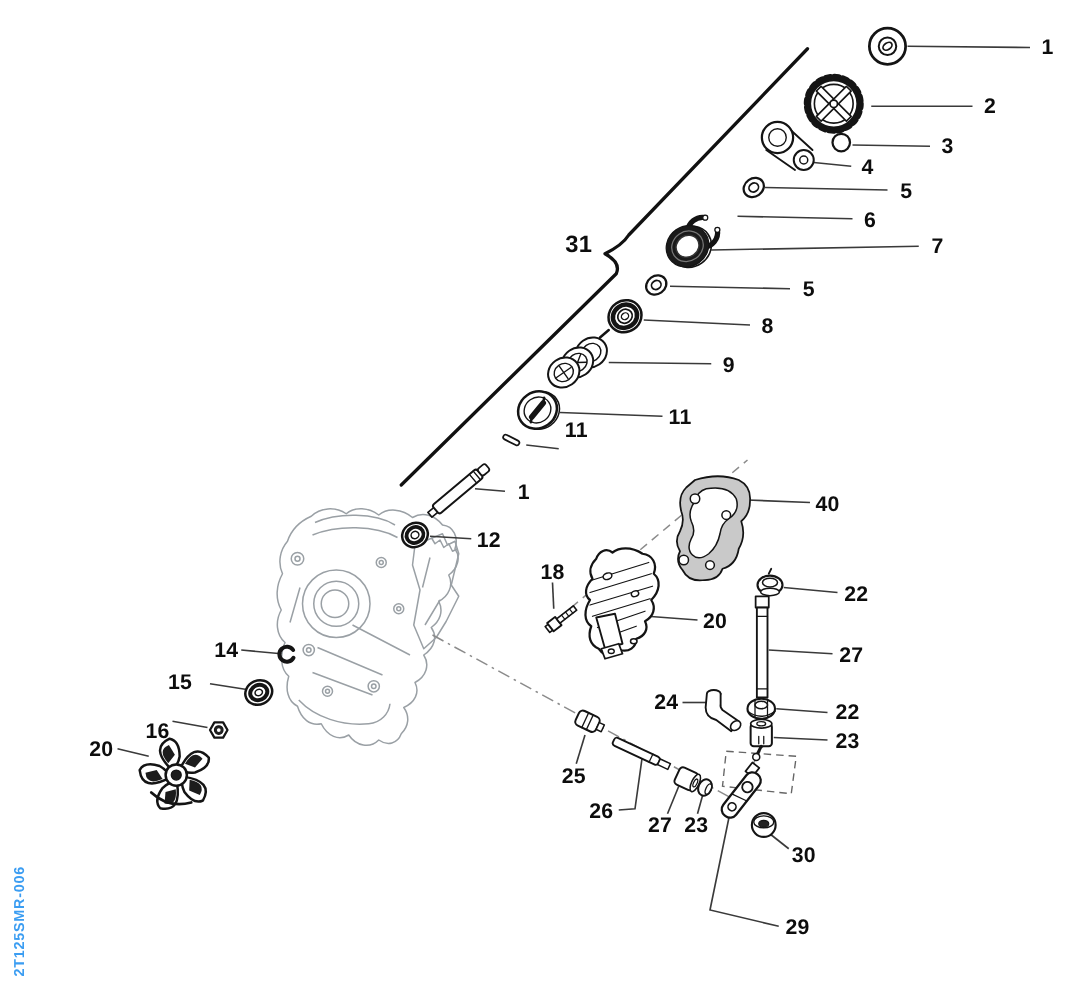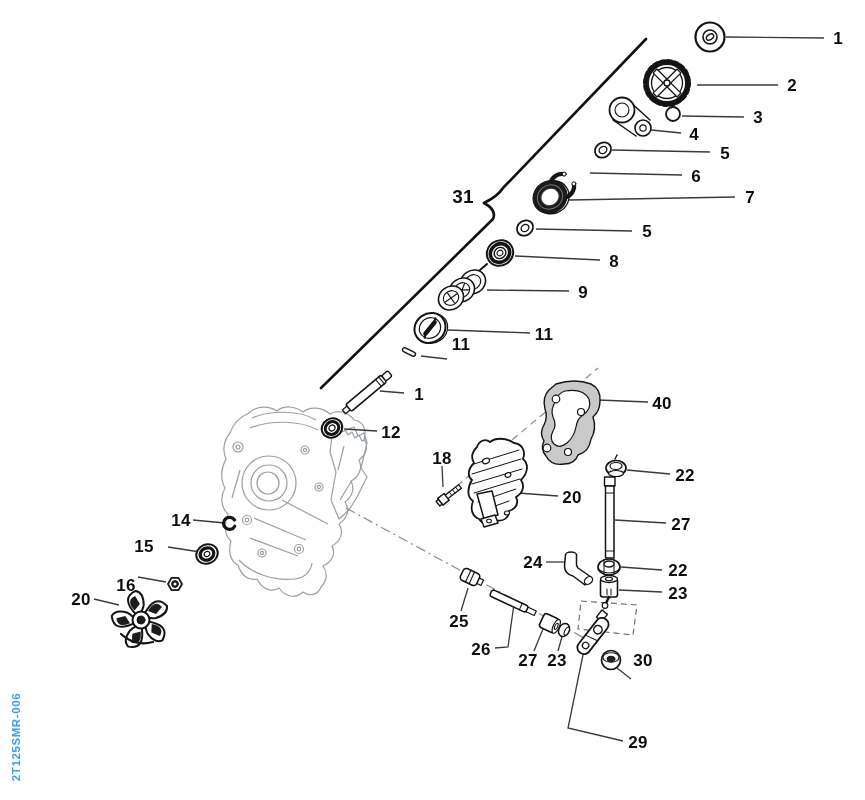--- a/index.html
+++ b/index.html
@@ -379,17 +379,17 @@
   <div class="lbl" style="left:662px;top:403px">40</div>
   <div class="lbl" style="left:685px;top:475px">22</div>
   <div class="lbl" style="left:681px;top:524px">27</div>
   <div class="lbl" style="left:533px;top:562px">24</div>
   <div class="lbl" style="left:678px;top:570px">22</div>
   <div class="lbl" style="left:678px;top:593px">23</div>
   <div class="lbl" style="left:459px;top:621px">25</div>
   <div class="lbl" style="left:481px;top:649px">26</div>
   <div class="lbl" style="left:528px;top:660px">27</div>
   <div class="lbl" style="left:557px;top:660px">23</div>
-  <div class="lbl" style="left:643px;top:660px">30</div>
+  <div class="lbl" style="left:643px;top:684px">30</div>
   <div class="lbl" style="left:638px;top:742px">29</div>
 
   <div class="code" style="color: rgb(59, 157, 242);">2T125SMR-006</div>
 </div>
 
 </body></html>

